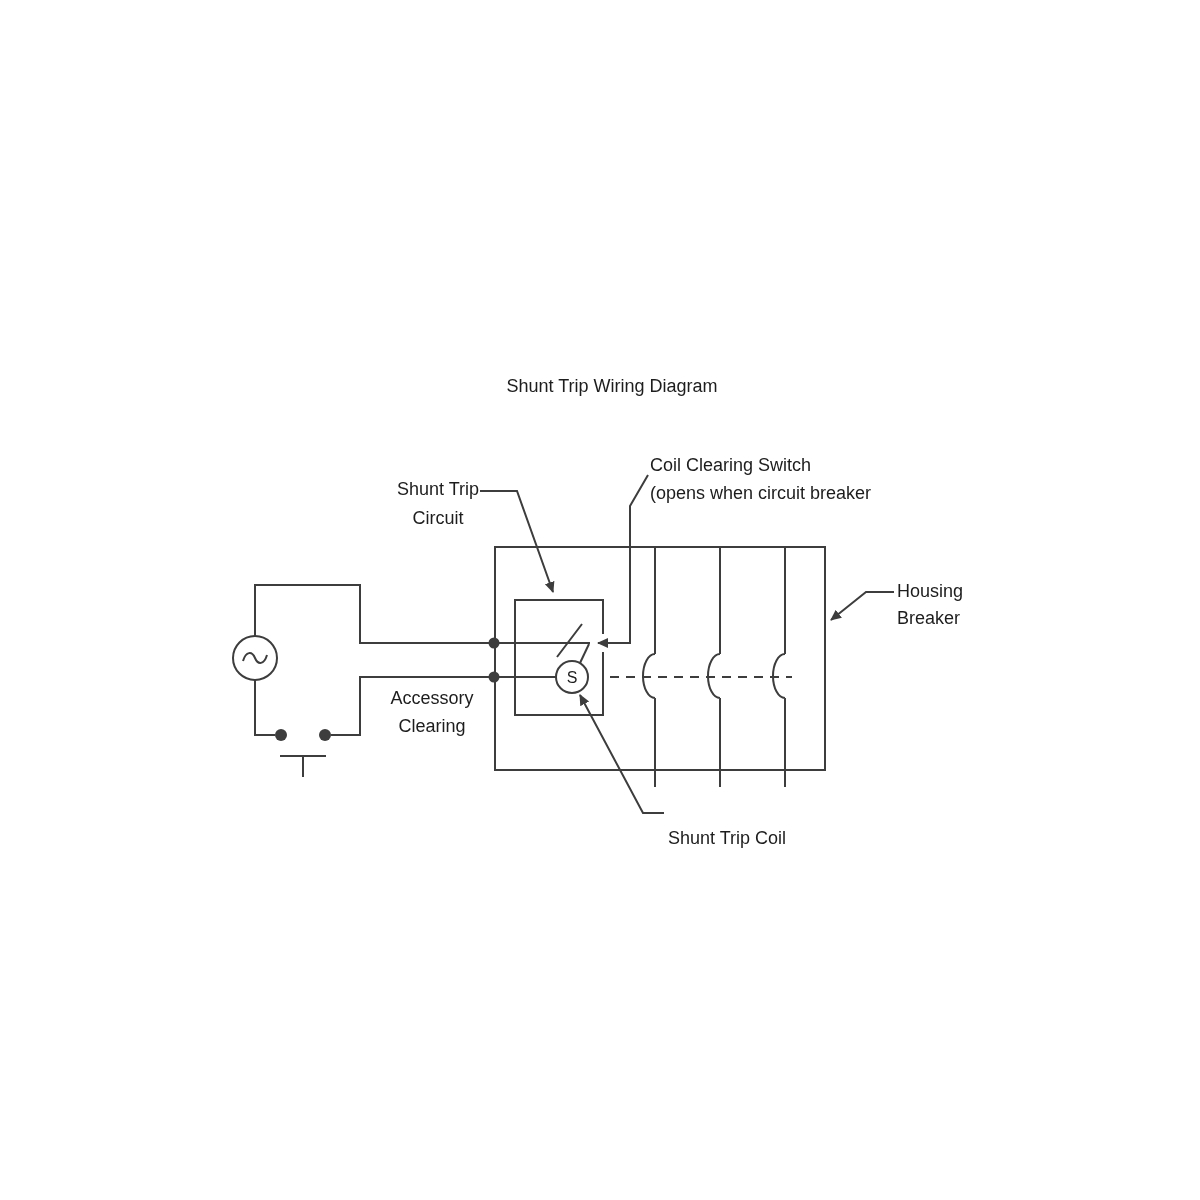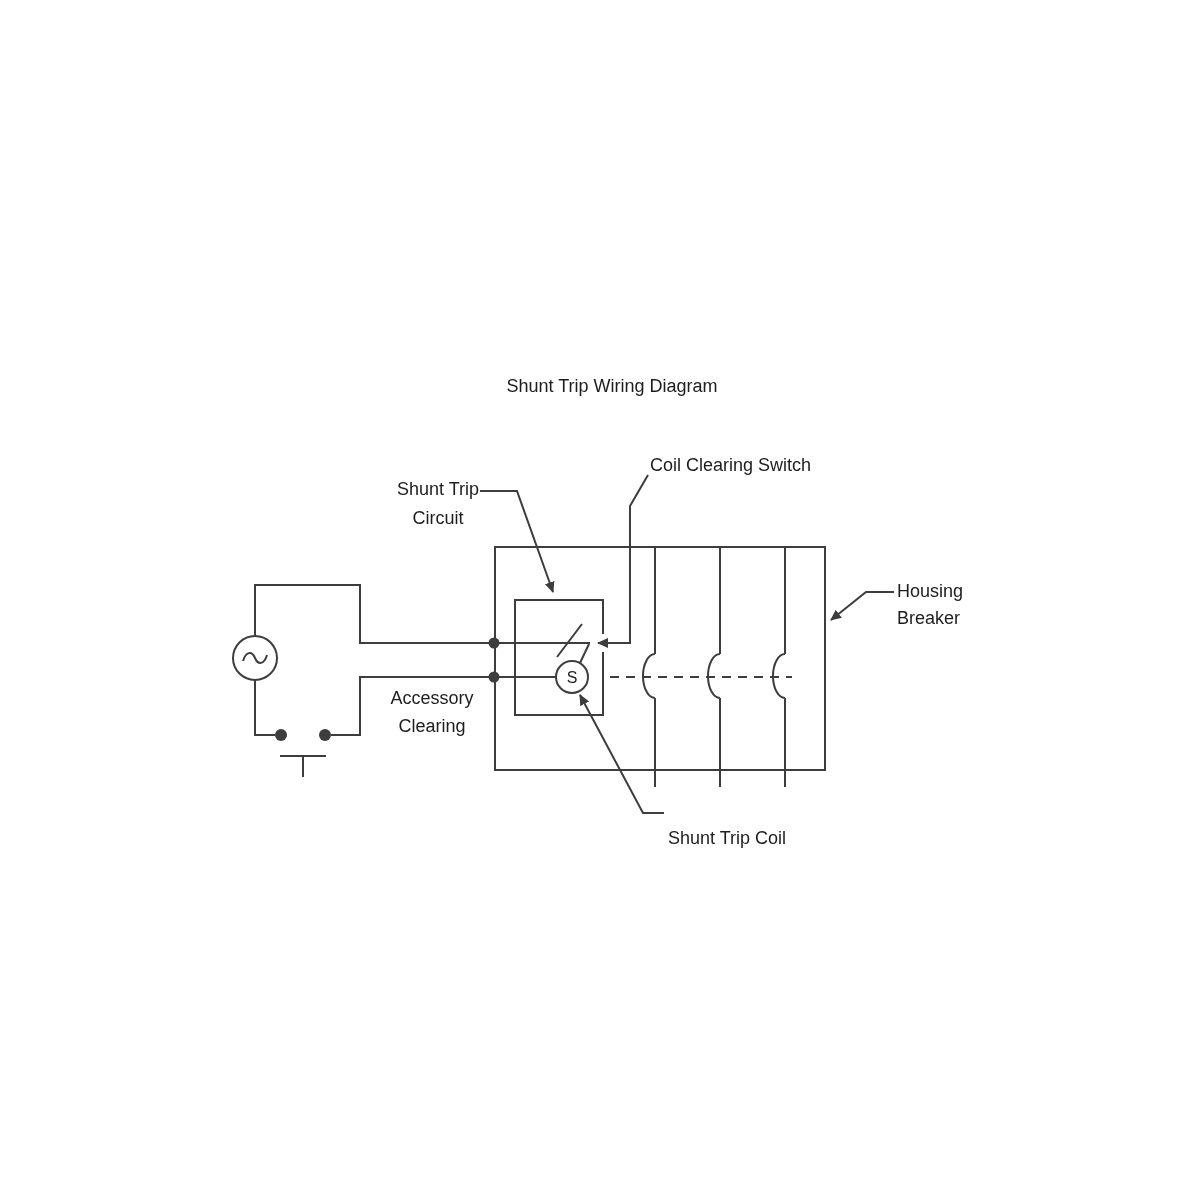--- a/index.html
+++ b/index.html
@@ -86,20 +86,21 @@
     <span>Shunt Trip Wiring Diagram</span>
   </div>
 
   <div class="label centered" style="left: 438px; top: 475px; line-height: 29px;">
     <span>Shunt Trip</span>
     <span>Circuit</span>
   </div>
 
   <div class="label" style="left: 650px; top: 451px;">
     <span>Coil Clearing Switch</span>
+    <span>(opens when circuit breaker</span>
   </div>
 
   <div class="label" style="left: 897px; top: 578px; line-height: 27px;">
     <span>Housing</span>
     <span>Breaker</span>
   </div>
 
   <div class="label centered" style="left: 432px; top: 684px;">
     <span>Accessory</span>
     <span>Clearing</span>

